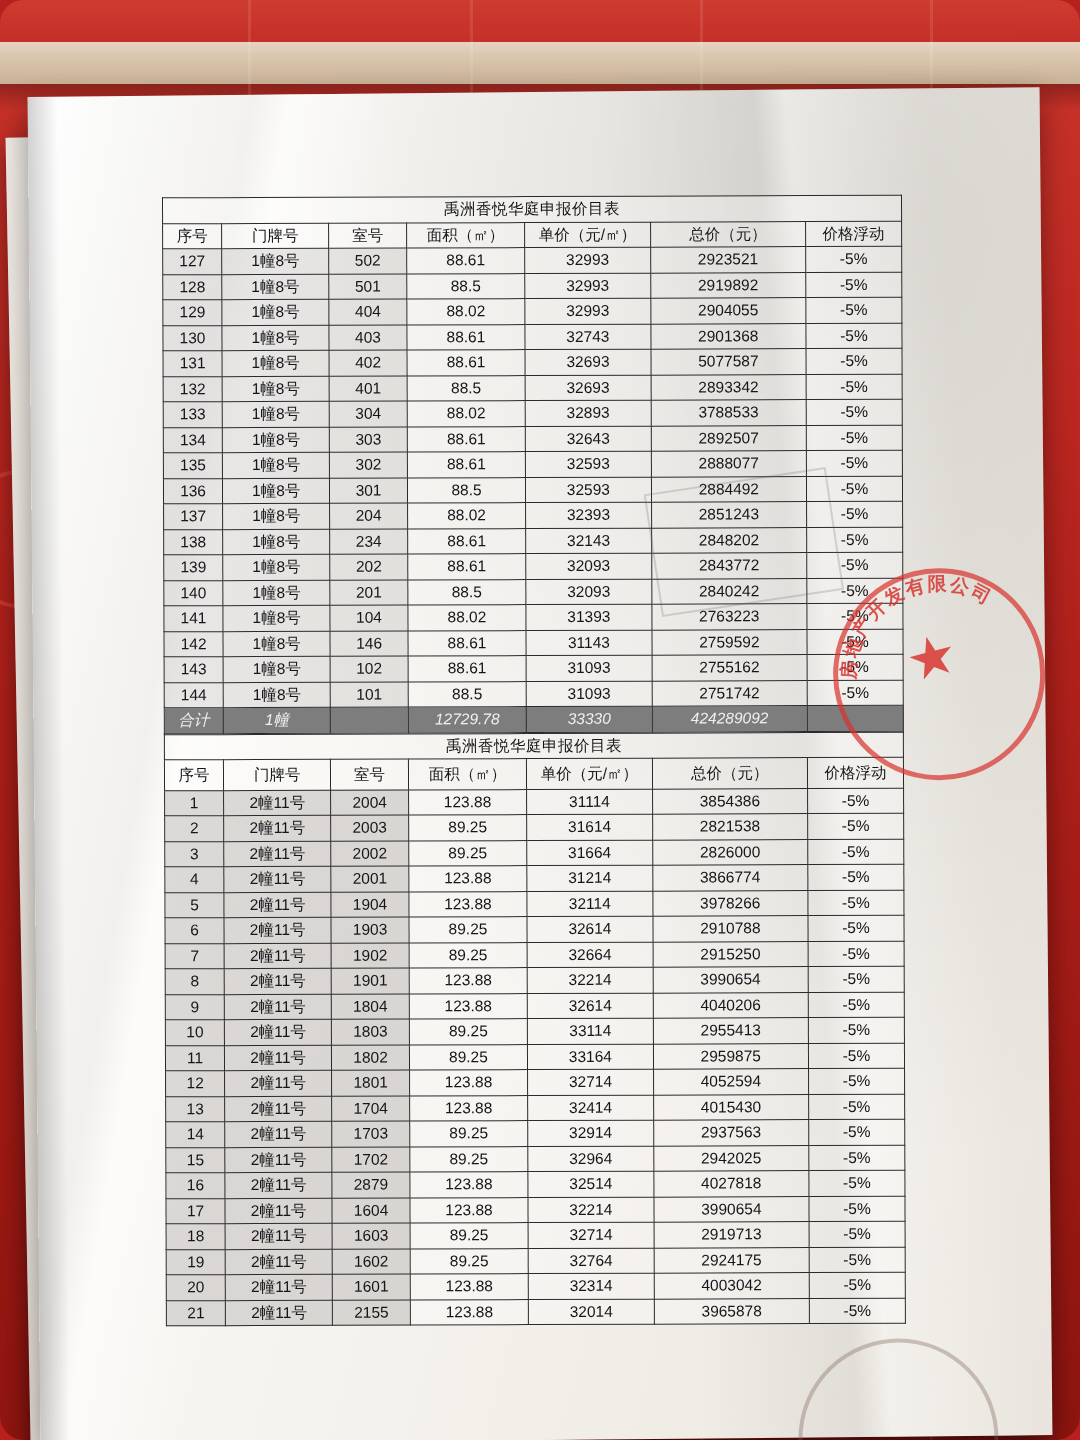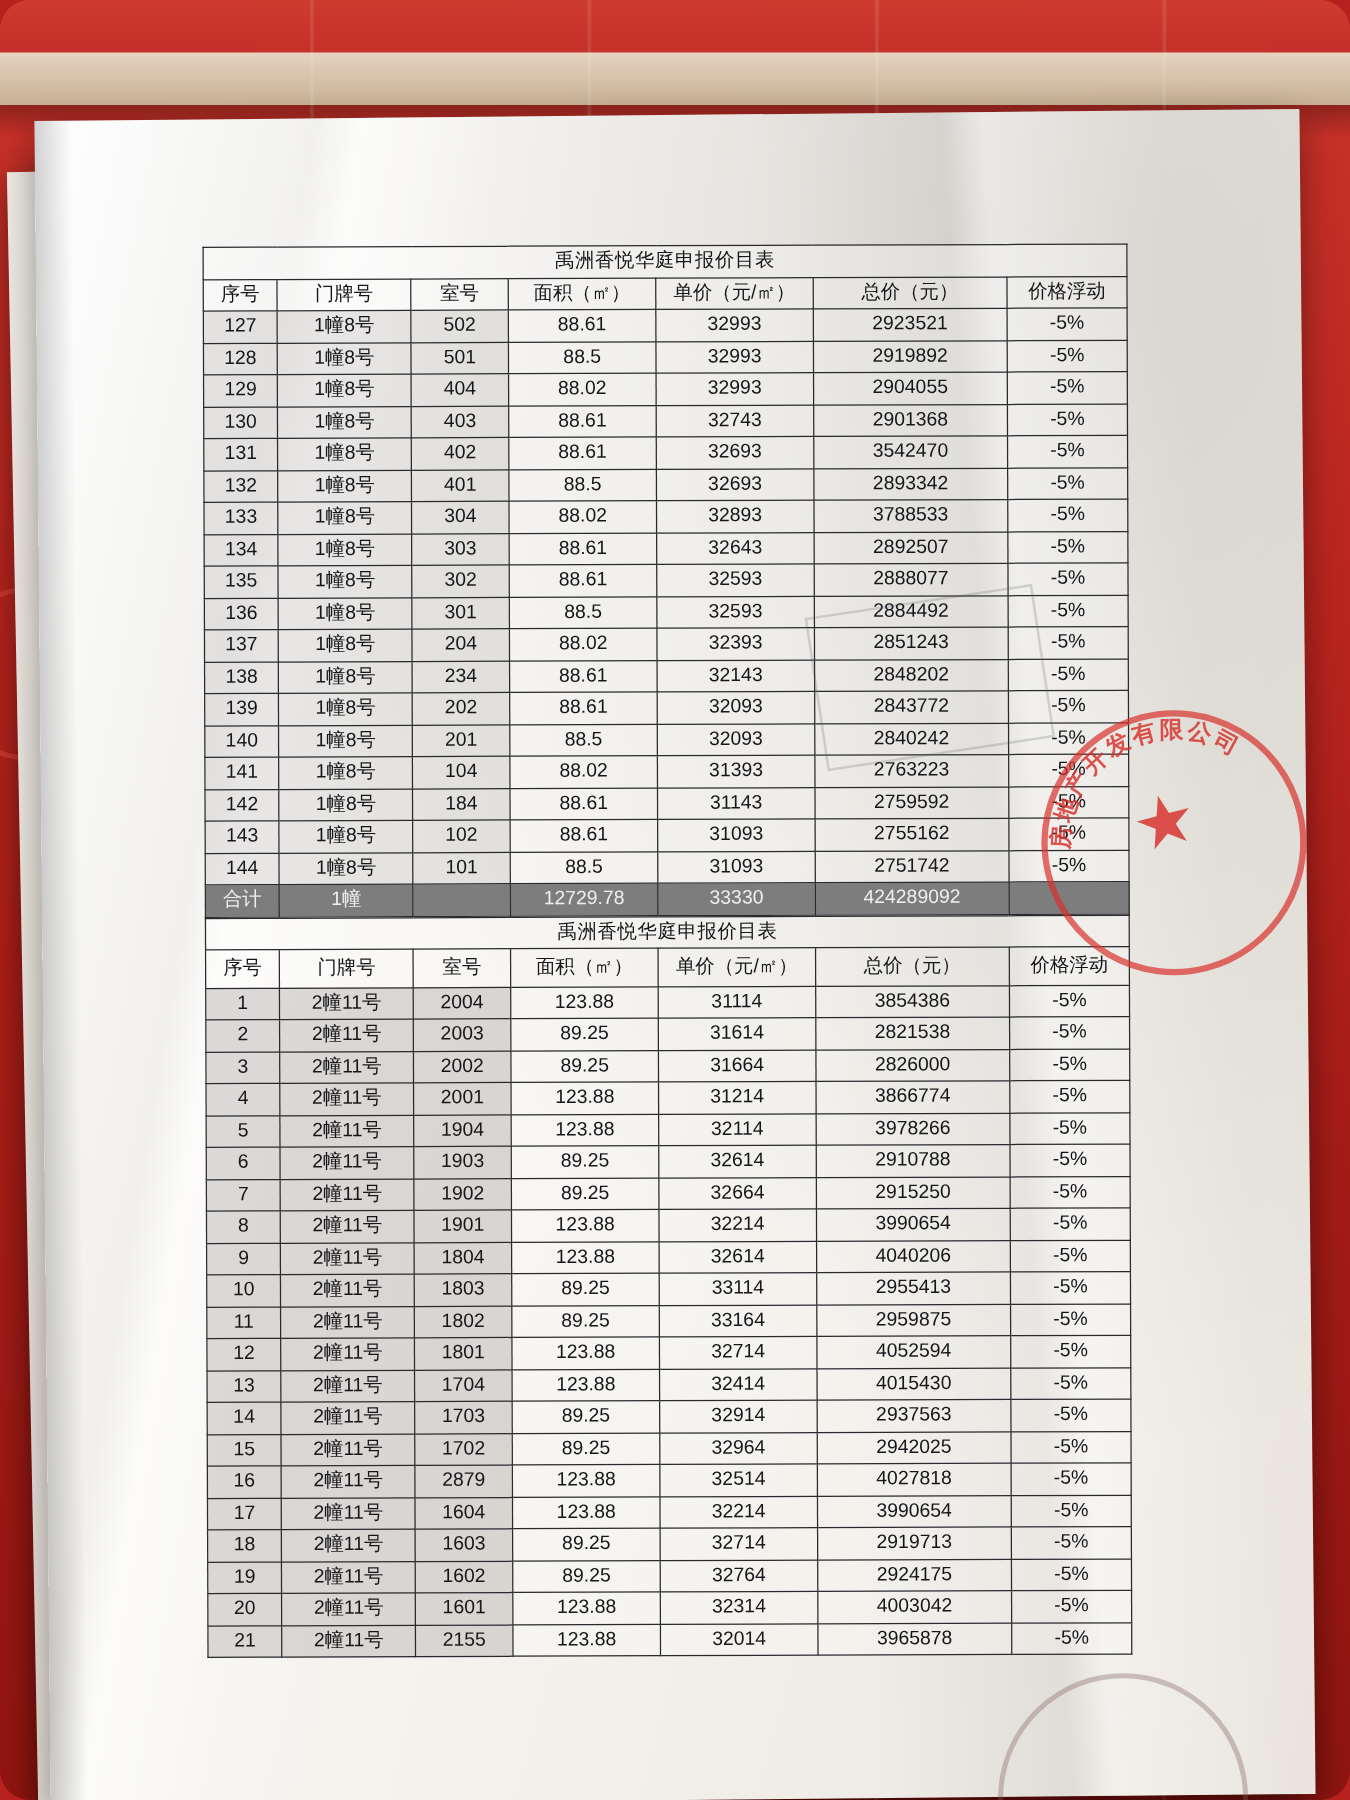--- a/index.html
+++ b/index.html
@@ -141,20 +141,21 @@
   tbody.tint2 td:nth-child(1),
   tbody.tint2 td:nth-child(2),
   tbody.tint2 td:nth-child(3) {
     background: rgba(190,186,184,.52);
   }
   .sum td {
     background: #7e7d7d !important;
     color: #efefef;
     font-weight: 700;
     font-size: 15.5px;
+    font-style: italic;
   }
 
   
   .t2 td { padding: 7px 0 8px; font-size: 16px; }
   .t2 .hdr td { padding: 7px 0; }
 
   
   .seal {
     position: absolute;
     left: 800px;
@@ -316,21 +317,21 @@
               <td>32743</td>
               <td>2901368</td>
               <td>-5%</td>
             </tr>
             <tr>
               <td>131</td>
               <td>1幢8号</td>
               <td>402</td>
               <td>88.61</td>
               <td>32693</td>
-              <td>3542470</td>
+              <td>5077587</td>
               <td>-5%</td>
             </tr>
             <tr>
               <td>132</td>
               <td>1幢8号</td>
               <td>401</td>
               <td>88.5</td>
               <td>32693</td>
               <td>2893342</td>
               <td>-5%</td>
@@ -412,21 +413,21 @@
               <td>1幢8号</td>
               <td>104</td>
               <td>88.02</td>
               <td>31393</td>
               <td>2763223</td>
               <td>-5%</td>
             </tr>
             <tr>
               <td>142</td>
               <td>1幢8号</td>
-              <td>184</td>
+              <td>146</td>
               <td>88.61</td>
               <td>31143</td>
               <td>2759592</td>
               <td>-5%</td>
             </tr>
             <tr>
               <td>143</td>
               <td>1幢8号</td>
               <td>102</td>
               <td>88.61</td>

